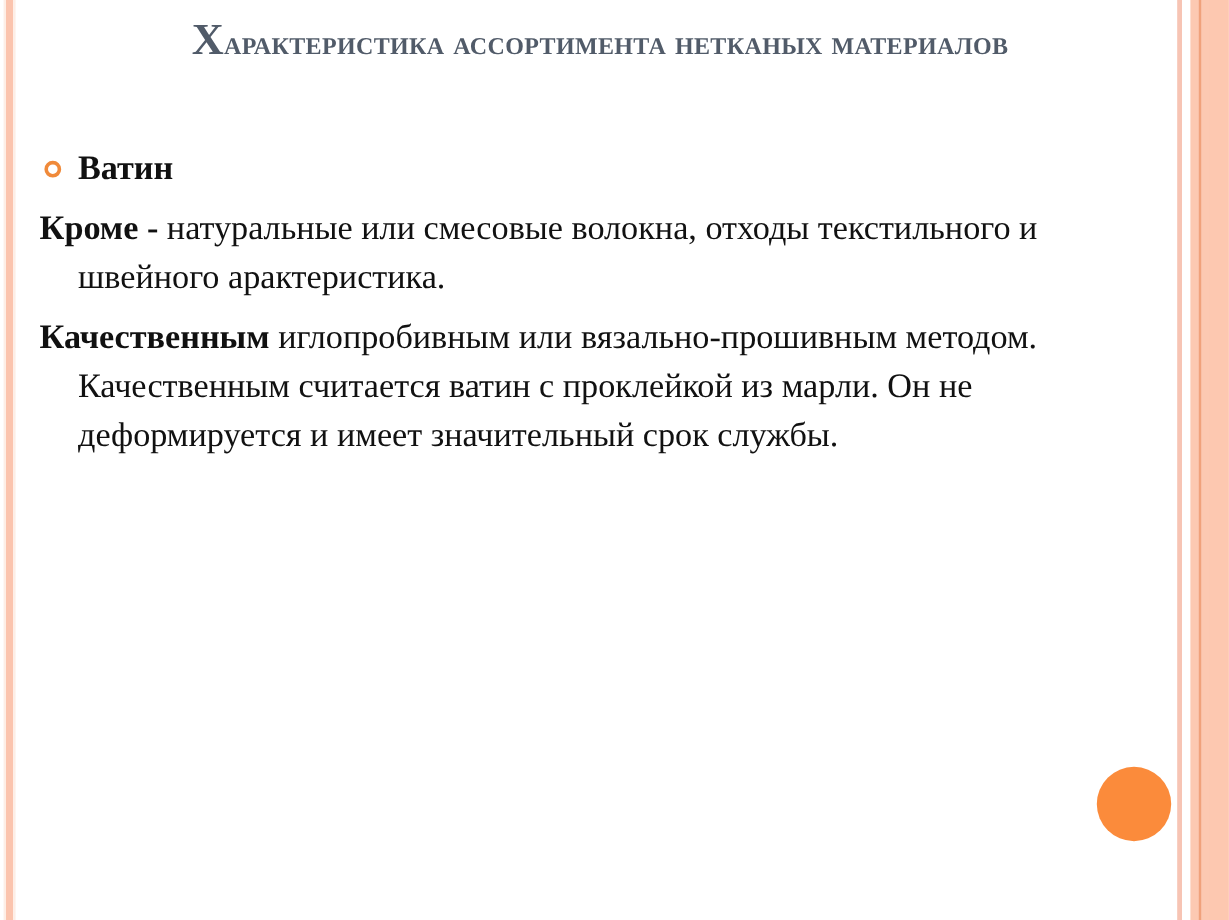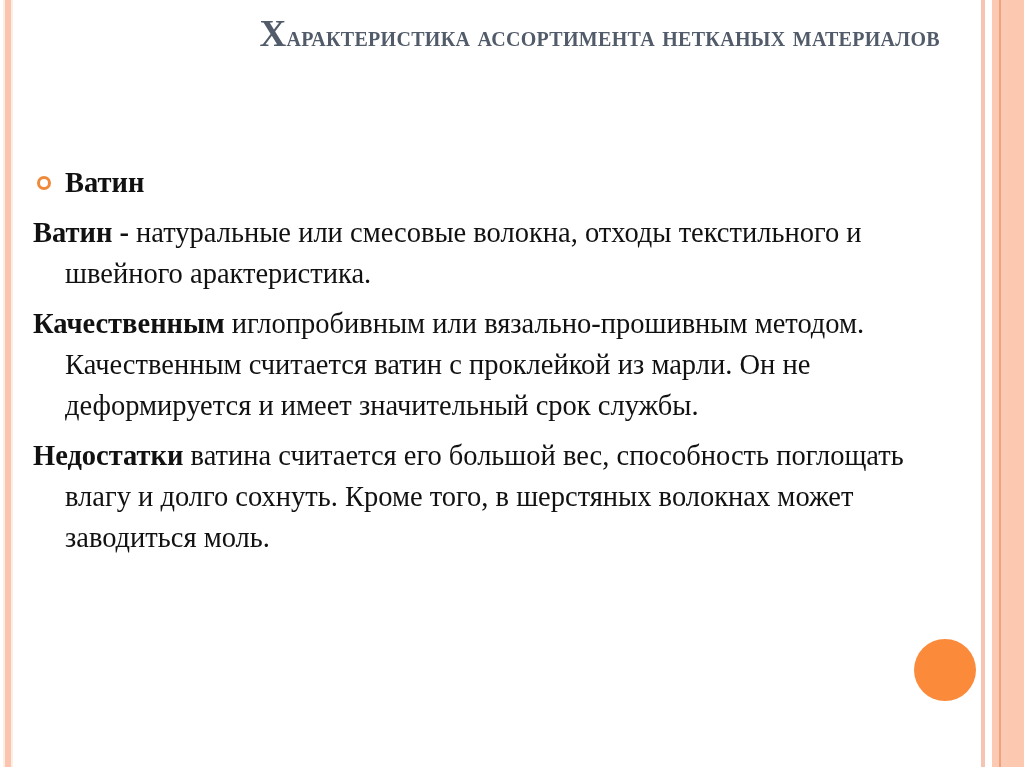--- a/index.html
+++ b/index.html
@@ -5,23 +5,23 @@
   html, body { margin:0; padding:0; }
   body { width:1024px; height:767px; position:relative; overflow:hidden; background:#ffffff; font-family:"Liberation Serif", serif; }
   .stripe { position:absolute; top:0; height:767px; }
   .l1 { left:3px; width:2px; background:#fdeee6; }
   .l2 { left:5px; width:6px; background:#fbc4ae; }
   .l3 { left:11px; width:2px; background:#fdeee6; }
   .r1 { left:981px; width:4px; background:#f7c4b4; }
   .r2 { left:992px; width:32px; background:#fcc9b2; }
   .r3 { left:999px; width:2px; background:#f0a27c; }
   .r4 { left:1008px; width:16px; background:#fdc8b0; }
-  .title { position:absolute; left:60px; top:10px; width:880px; text-align:right; color:#515b69; font-weight:bold; font-size:28px; line-height:48px; font-variant:small-caps; letter-spacing:0.3px; }
+  .title { position:absolute; left:60px; top:10px; width:880px; text-align:center; color:#515b69; font-weight:bold; font-size:28px; line-height:48px; font-variant:small-caps; letter-spacing:0.3px; }
   .title .big { font-size:37px; }
-  .content { position:absolute; left:33px; top:120px; width:900px; color:#111111; font-size:28.5px; line-height:41px;margin-top:42px; }
+  .content { position:absolute; left:33px; top:120px; width:900px; color:#111111; font-size:28.5px; line-height:41px; }
   .bullet-row { display:flex; align-items:center; height:41px; margin-bottom:9px; }
   .ring { width:8px; height:8px; border:3px solid #f08a3a; border-radius:50%; margin-left:4px; margin-right:14px; }
   .para { padding-left:32px; text-indent:-32px; margin-bottom:9px; }
   .b { font-weight:bold; }
   .circle { position:absolute; left:914px; top:639px; width:62px; height:62px; border-radius:50%; background:#fb8b3b; }
 </style>
 </head>
 <body>
 
 <div class="stripe l1"></div>
@@ -32,18 +32,17 @@
 <div class="stripe r3"></div>
 <div class="stripe r4"></div>
 
 <div class="title"><span class="big">Х</span><span>арактеристика ассортимента нетканых материалов</span></div>
 
 <div class="content">
   <div class="bullet-row">
     <span class="ring"></span>
     <span class="b">Ватин</span>
   </div>
-  <div class="para"><span class="b">Ватин -</span><span> натуральные или смесовые волокна, отходы текстильного и швейного арактеристика.</span></div>
+  <div class="para"><span class="b">Кроме -</span><span> натуральные или смесовые волокна, отходы текстильного и швейного арактеристика.</span></div>
   <div class="para"><span class="b">Качественным</span><span> иглопробивным или вязально-прошивным методом. Качественным считается ватин с проклейкой из марли. Он не деформируется и имеет значительный срок службы.</span></div>
-  <div class="para"><span class="b">Недостатки</span><span> ватина считается его большой вес, способность поглощать влагу и долго сохнуть. Кроме того, в шерстяных волокнах может заводиться моль.</span></div>
 </div>
 
 <div class="circle"></div>
 
 </body></html>

